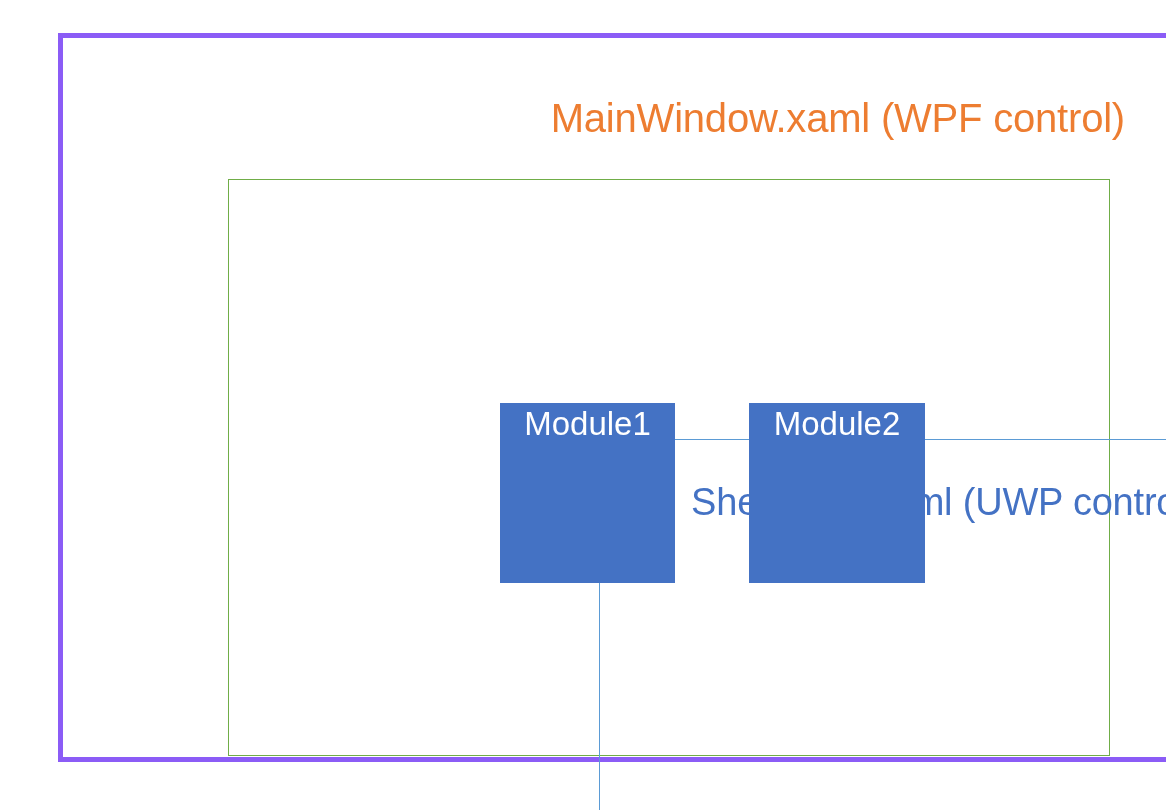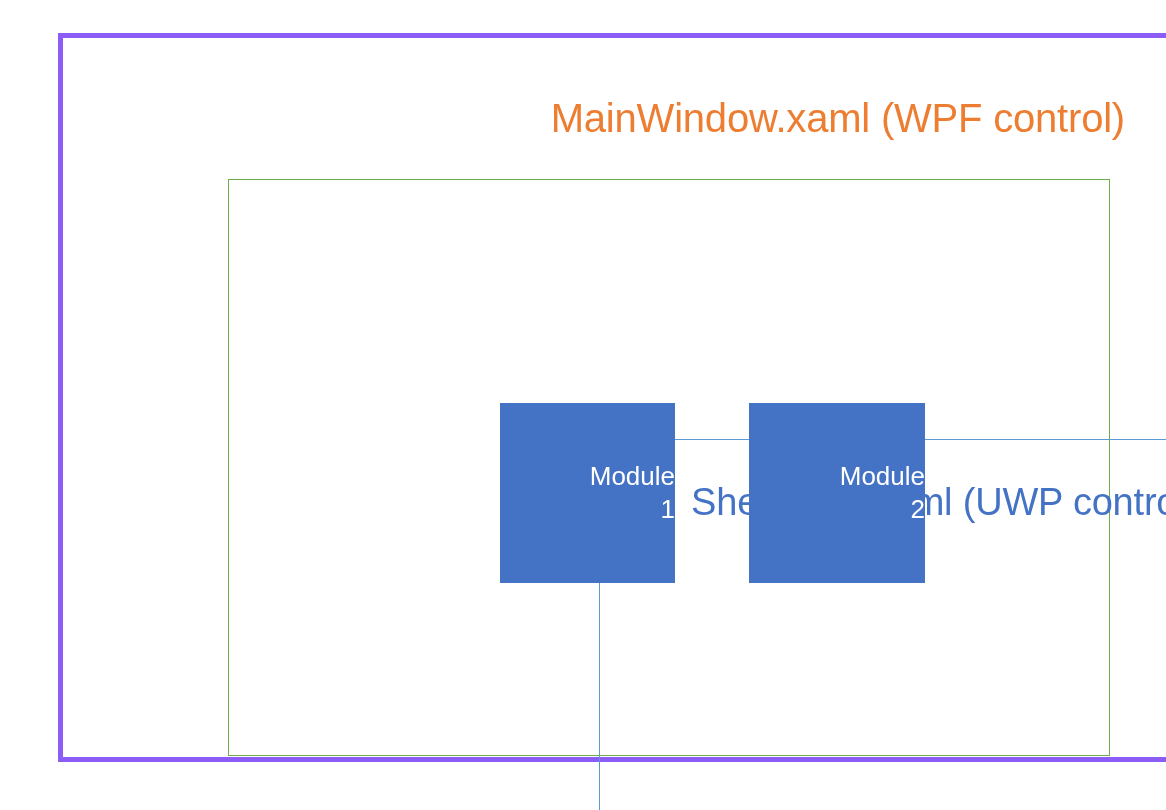--- a/index.html
+++ b/index.html
@@ -92,25 +92,25 @@
     font-size: 38px;
     color: #4472C4;
   }
 
   
   .module {
     position: absolute;
     box-sizing: border-box;
     background: #4472C4;
     display: flex;
-    flex-direction: column;
-    align-items: flex-end;
+    flex-direction: row;
+    align-items: flex-start;
     justify-content: center;
     color: #ffffff;
-    font-size: 26px;
+    font-size: 33px;
     line-height: 1.28;
     text-align: center;
   }
 
   .module-1 {
     left: 500px;
     top: 403px;
     width: 175px;
     height: 180px;
   }

